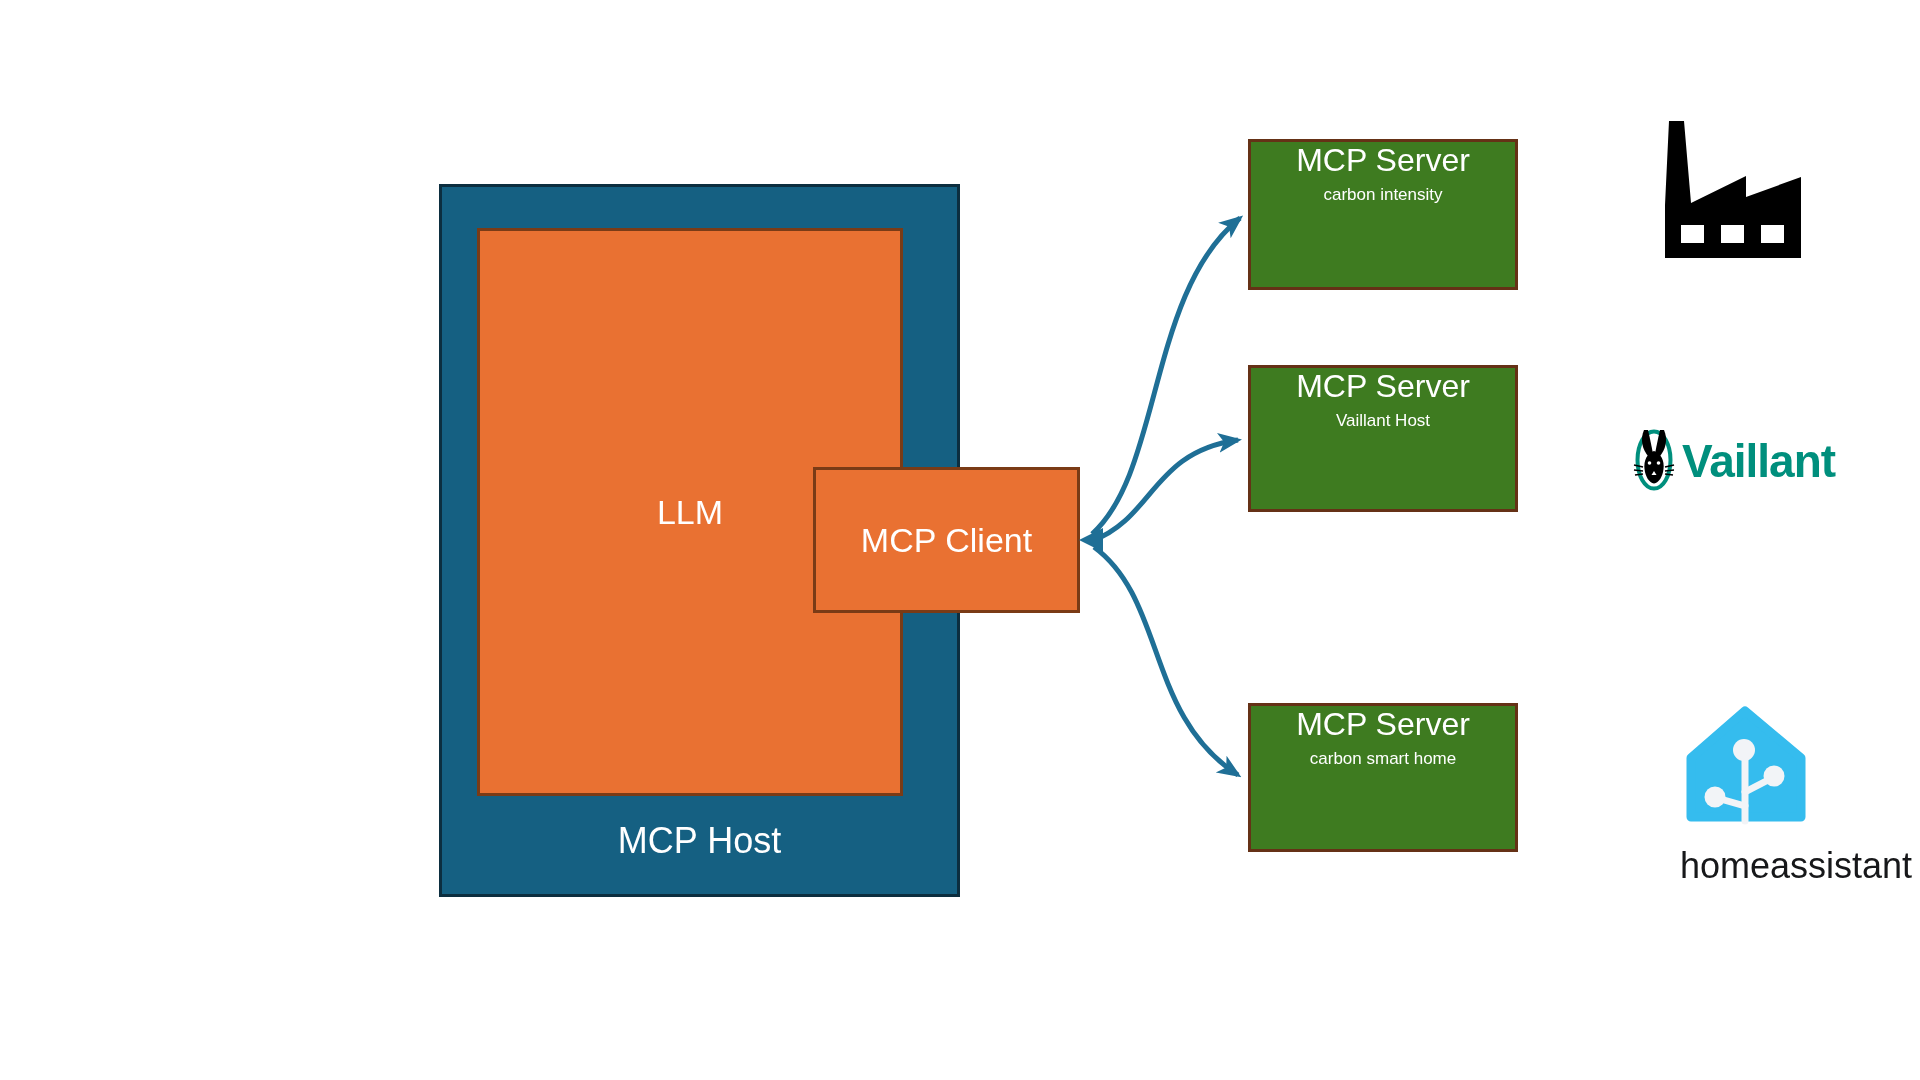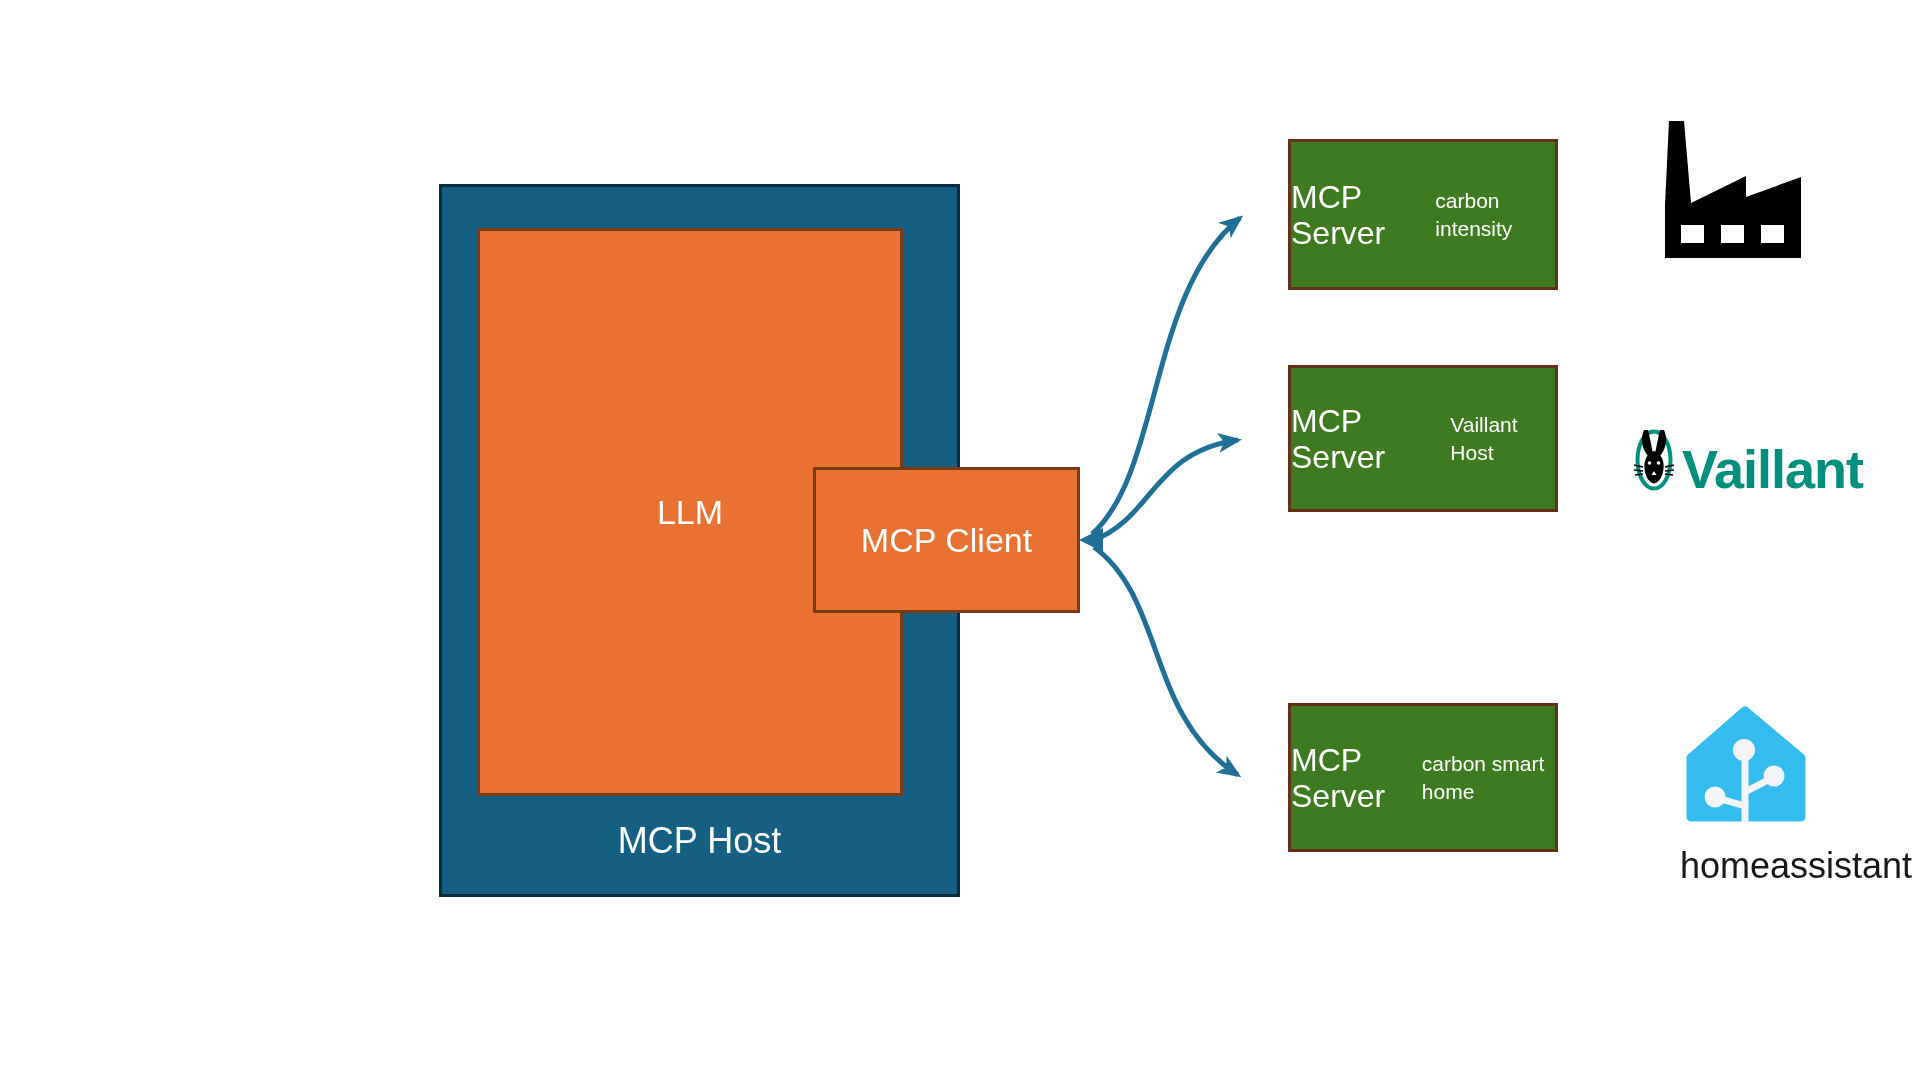--- a/index.html
+++ b/index.html
@@ -35,35 +35,35 @@
     left: 813px; top: 467px; width: 267px; height: 146px;
     background: var(--box-orange, #E97132);
     border: 3px solid var(--orange-border, #7A3B16);
     display: flex; align-items: center; justify-content: center;
     z-index: 3;
   }
   .server-box {
     left: 1248px; width: 270px;
     background: var(--server-green, #3E7B20);
     border: 3px solid var(--server-border, #653116);
-    display: flex; flex-direction: row; align-items: center; justify-content: flex-start;
-    gap: 3px; z-index: 2; margin-left: 40px;
+    display: flex; flex-direction: column; align-items: center; justify-content: flex-start;
+    gap: 3px; z-index: 2;
   }
   .server-1 { top: 139px; height: 151px; }
   .server-2 { top: 365px; height: 147px; }
   .server-3 { top: 703px; height: 149px; }
   .server-title { color: #ffffff; font-size: 32px; line-height: 36px; font-weight: 500; }
-  .server-subtitle { color: #ffffff; font-size: 21px; line-height: 28px; font-weight: 500; }
+  .server-subtitle { color: #ffffff; font-size: 17px; line-height: 28px; font-weight: 500; }
   .overlay { position: absolute; left: 0; top: 0; width: 1920px; height: 1080px; pointer-events: none; z-index: 4; }
   .arrow-path { fill: none; stroke: var(--arrow-blue, #1F6F96); stroke-width: 5px; }
   .arrow-fill { fill: var(--arrow-blue, #1F6F96); }
   .vaillant-wordmark {
     position: absolute; left: 1682px; top: 438px;
     color: var(--vaillant-teal, #008F7D);
-    font-size: 54px; line-height: 46px; font-weight: bold; letter-spacing: -1px; margin-top: 8px;
+    font-size: 46px; line-height: 46px; font-weight: bold; letter-spacing: -1px;
   }
   .ha-label {
     position: absolute; left: 1627px; top: 846px; width: 244px;
     text-align: center; color: #17181A;
     font-size: 36px; line-height: 40px; font-weight: 500; margin-left: 47px;
   }
 </style>
 </head>
 <body>
 

